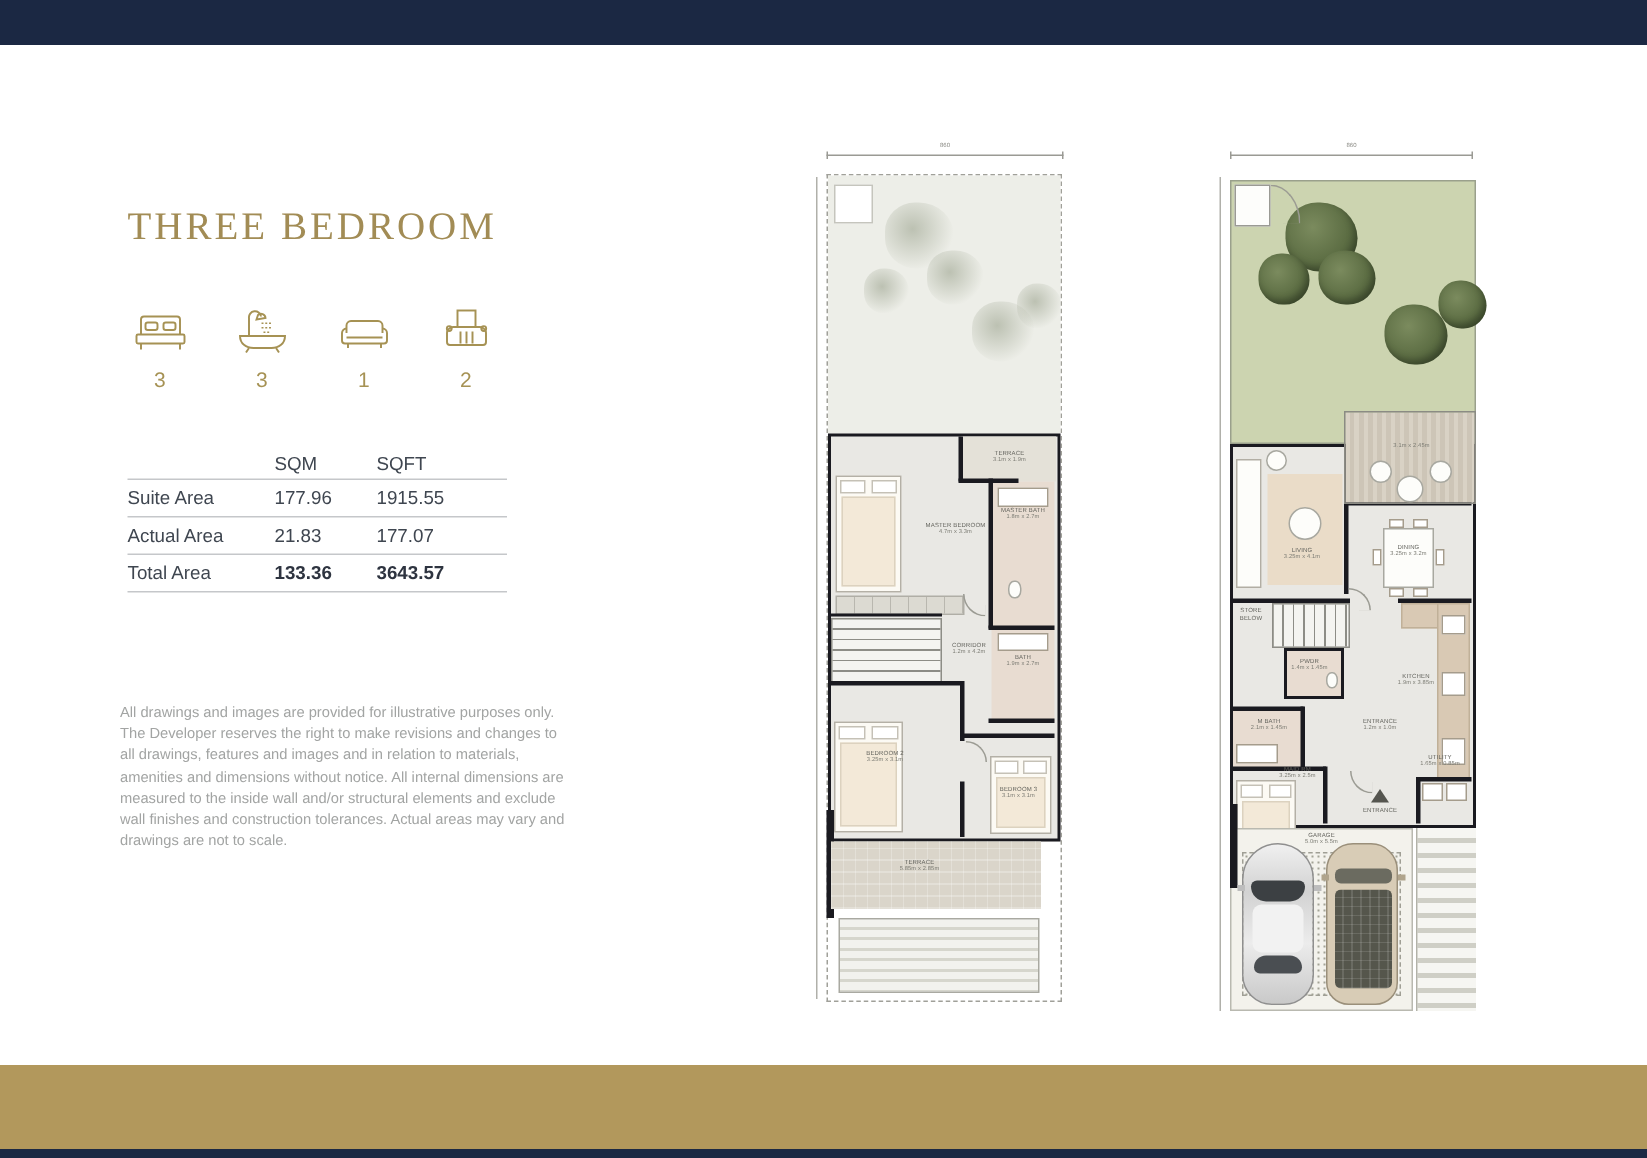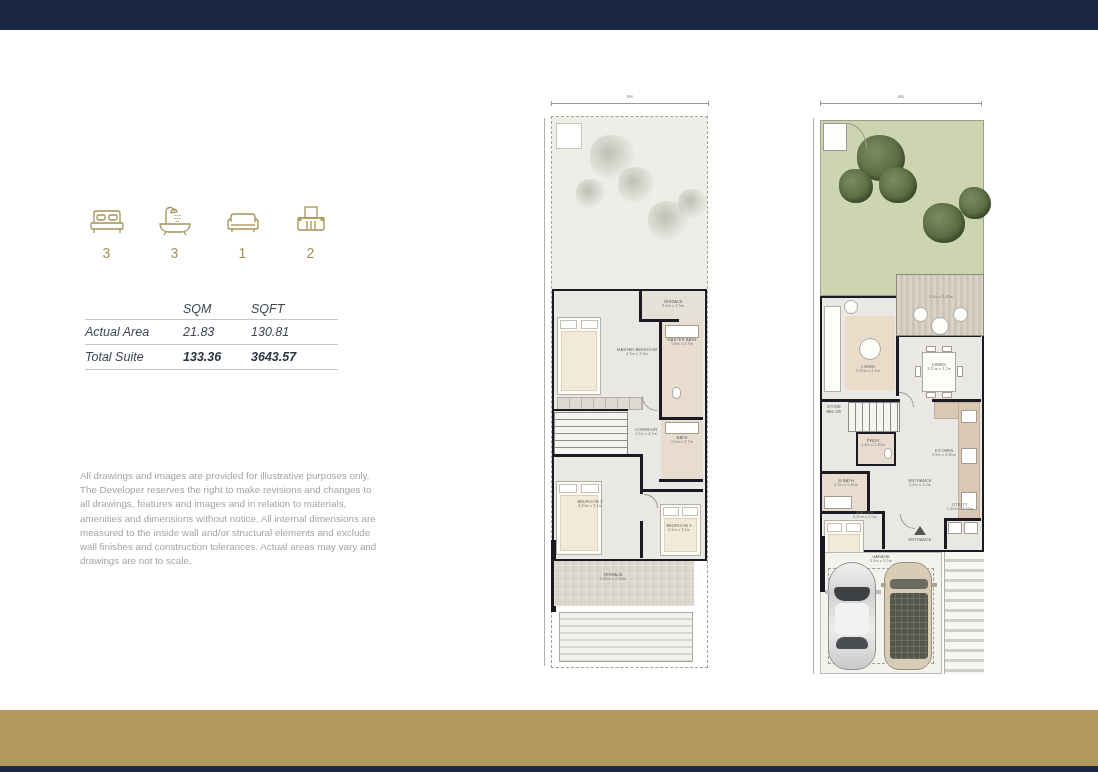--- a/index.html
+++ b/index.html
@@ -10,21 +10,21 @@
   .navystrip{position:absolute;left:0;top:766px;width:1098px;height:6px;background:#1b2843;}
 
   .title{position:absolute;left:85px;top:136px;margin:0;font-family:"Liberation Serif",serif;
          font-weight:400;font-size:26px;letter-spacing:2px;color:#a28c55;}
 
   .features{position:absolute;left:78px;top:204px;width:262px;display:flex;justify-content:space-between;}
   .feature{width:58px;text-align:center;}
   .feature svg{display:block;margin:0 auto;}
   .feature .count{margin-top:7px;font-size:14px;color:#a69254;letter-spacing:1px;}
 
-  .area-table{position:absolute;left:85px;top:298px;width:253px;font-size:12.5px;color:#3f4650;font-style:italic;}
+  .area-table{position:absolute;left:85px;top:298px;width:253px;font-size:12.5px;color:#3f4650;}
   .t-row{display:flex;align-items:center;height:24px;border-bottom:1px solid #c5c7ca;}
   .t-head{height:21px;border-bottom:1px solid #c5c7ca;}
   .t-c1{width:98px;}
   .t-c2{width:68px;}
   .t-c3{width:87px;}
   .t-bold{font-weight:bold;color:#2e3440;}
 
   .disclaimer{position:absolute;left:80px;top:469px;width:300px;margin:0;font-size:9.8px;
               line-height:1.45;color:#a2a4a3;}
 
@@ -58,20 +58,21 @@
   .car-s{background:linear-gradient(180deg,#f0f0f0,#d2d2d2 30%,#ececec 62%,#c9c9c9);}
   .car-v{background:#d8ccb6;border-color:#9a8f7a;border-radius:18px 18px 15px 15px;}
   .tri{width:0;height:0;border-left:6px solid transparent;border-right:6px solid transparent;border-bottom:9px solid #55554f;background:none;}
 </style>
 </head>
 <body>
 
 <div class="page">
   <div class="topbar"></div>
 
+  <h1 class="title">THREE BEDROOM</h1>
 
   <div class="features">
     <div class="feature">
       <svg width="38" height="34" viewBox="0 0 38 34" fill="none" stroke="#a69254" stroke-width="1.3">
         <path d="M6 19 V9 a2 2 0 0 1 2-2 h22 a2 2 0 0 1 2 2 v10"></path>
         <rect x="9" y="11" width="8" height="5" rx="1.5"></rect>
         <rect x="21" y="11" width="8" height="5" rx="1.5"></rect>
         <rect x="3" y="19" width="32" height="6" rx="1"></rect>
         <path d="M6 25 v4 M32 25 v4"></path>
       </svg>
@@ -108,26 +109,31 @@
     </div>
   </div>
 
   <div class="area-table">
     <div class="t-row t-head">
       <div class="t-c1"></div>
       <div class="t-c2">SQM</div>
       <div class="t-c3">SQFT</div>
     </div>
     <div class="t-row">
+      <div class="t-c1">Suite Area</div>
+      <div class="t-c2">177.96</div>
+      <div class="t-c3">1915.55</div>
+    </div>
+    <div class="t-row">
       <div class="t-c1">Actual Area</div>
       <div class="t-c2">21.83</div>
-      <div class="t-c3">130.81</div>
+      <div class="t-c3">177.07</div>
     </div>
     <div class="t-row">
-      <div class="t-c1">Total Suite</div>
+      <div class="t-c1">Total Area</div>
       <div class="t-c2 t-bold">133.36</div>
       <div class="t-c3 t-bold">3643.57</div>
     </div>
   </div>
 
   <p class="disclaimer">All drawings and images are provided for illustrative purposes only. The Developer reserves the right to make revisions and changes to all drawings, features and images and in relation to materials, amenities and dimensions without notice. All internal dimensions are measured to the inside wall and/or structural elements and exclude wall finishes and construction tolerances. Actual areas may vary and drawings are not to scale.</p>
 
   <div class="plan" style="left:543px;top:96px;width:172px;height:578px;">
     <div class="dimwrap" style="left:8px;top:0;width:158px;">
       <div class="dimnum">860</div>

